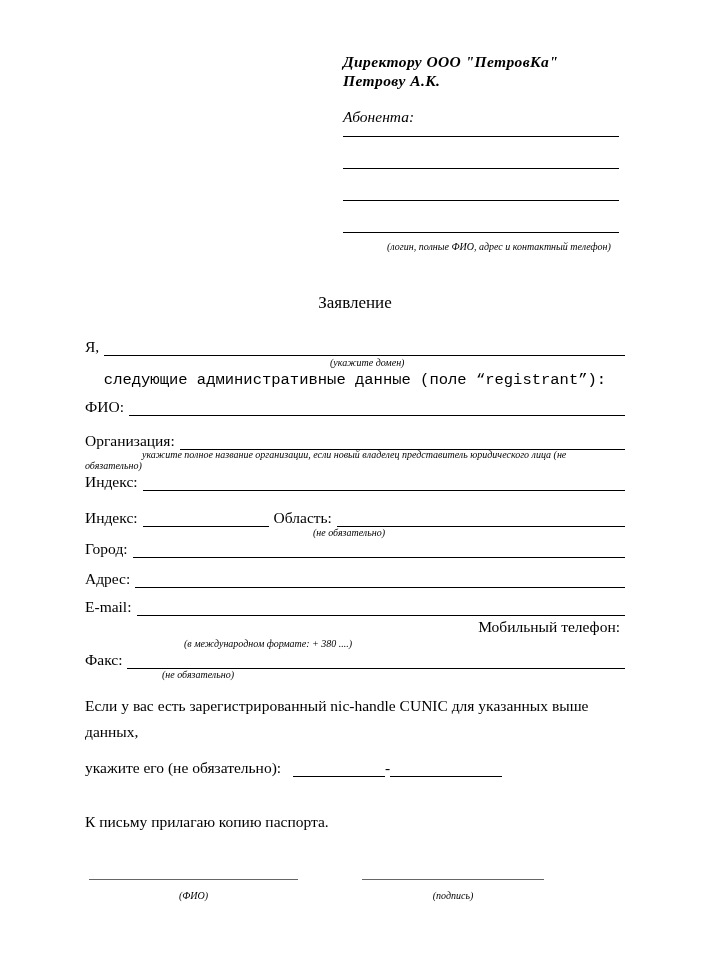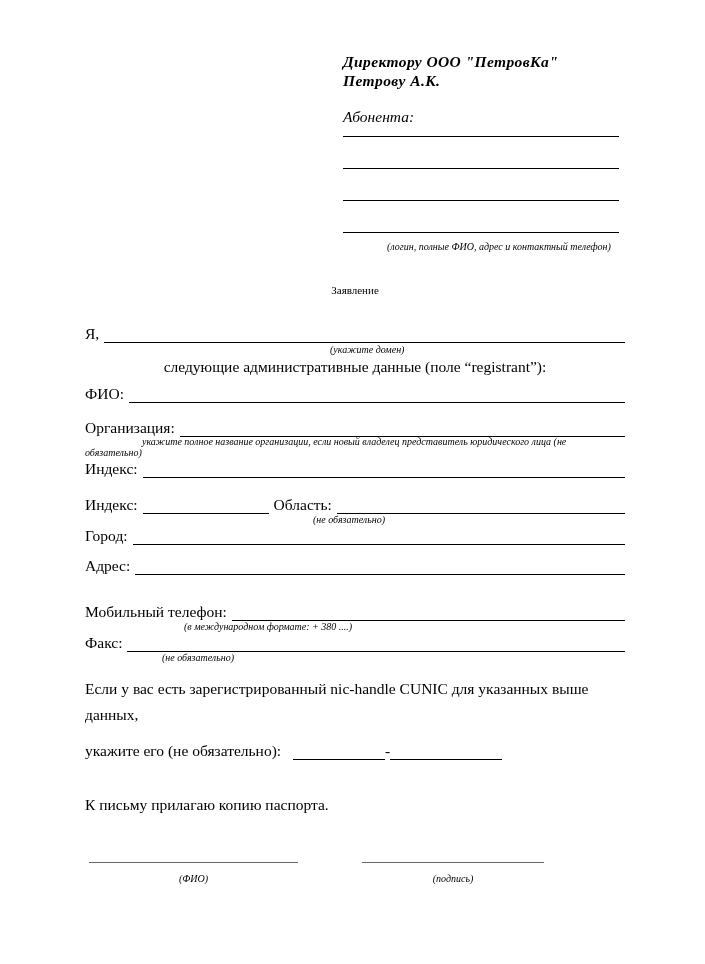--- a/index.html
+++ b/index.html
@@ -12,42 +12,42 @@
   
   .header-block{width:282px;margin-left:258px;}
   .recipient div{font-weight:bold;font-style:italic;font-size:15.5px;line-height:19px;letter-spacing:0.4px;}
   .subscriber-label{margin-top:18px;line-height:18px;font-style:italic;}
   .bl{width:276px;border-bottom:1px solid #000;}
   .bl-first{height:10px;}
   .bl-rest{height:31px;}
   .small-caption{font-style:italic;font-size:10px;line-height:12px;}
   .subscriber-caption{margin-top:8px;padding-left:44px;}
   
-  .title{margin-top:26px;font-size:11px;line-height:22px;text-align:center;}
+  .title{margin-top:39px;font-size:17px;line-height:22px;text-align:center;}
   
   .row{display:flex;align-items:flex-end;height:20px;}
   .lbl{white-space:pre;margin-right:5px;line-height:18px;}
   .fill-line{flex:1;height:0;border-bottom:1px solid #000;}
   .line{height:0;border-bottom:1px solid #000;}
   .row-i{margin-top:22px;}
   .row-domain{margin-top:18px;}
   .domain-caption{margin-left:245px;margin-top:1px;}
-  .subtitle{margin-top:2px;line-height:18px;text-align:center;}
+  .subtitle{margin-top:2px;line-height:18px;text-align:center;font-family:Liberation Mono, monospace;}
   .row-fio{margin-top:7px;}
   .row-org{margin-top:14px;}
   .org-caption{width:512px;text-indent:57px;line-height:10.5px;}
   .row-country{margin-top:0;}
   .row-index{margin-top:16px;}
   .index-line{width:126px;}
   .lbl-region{margin-left:5px;}
   .region-caption{margin-left:228px;line-height:11px;}
   .row-city{margin-top:0;}
   .row-address{margin-top:10px;}
   .row-email{margin-top:8px;}
-  .row-mobile{margin-top:26px;}
+  .row-mobile{margin-top:2px;flex-direction:column;}
   .mobile-caption{margin-left:99px;line-height:11px;}
   .row-fax{margin-top:0;}
   .fax-caption{margin-left:77px;line-height:11px;}
   
   .nic1{margin:13px 0 9px;line-height:26px;}
   .row-nic{margin-top:12px;}
   .nic-label{margin-right:12px;}
   .nic-line1{width:92px;}
   .hyphen{line-height:18px;}
   .nic-line2{width:112px;}
@@ -117,20 +117,24 @@
   <div class="row row-city">
     <span class="lbl">Город:</span>
     <span class="fill-line"></span>
   </div>
 
   <div class="row row-address">
     <span class="lbl">Адрес:</span>
     <span class="fill-line"></span>
   </div>
 
+  <div class="row row-email">
+    <span class="lbl">E-mail:</span>
+    <span class="fill-line"></span>
+  </div>
 
   <div class="row row-mobile">
     <span class="lbl">Мобильный телефон:</span>
     <span class="fill-line"></span>
   </div>
   <div class="small-caption mobile-caption">(в международном формате: + 380 ....)</div>
 
   <div class="row row-fax">
     <span class="lbl">Факс:</span>
     <span class="fill-line"></span>

